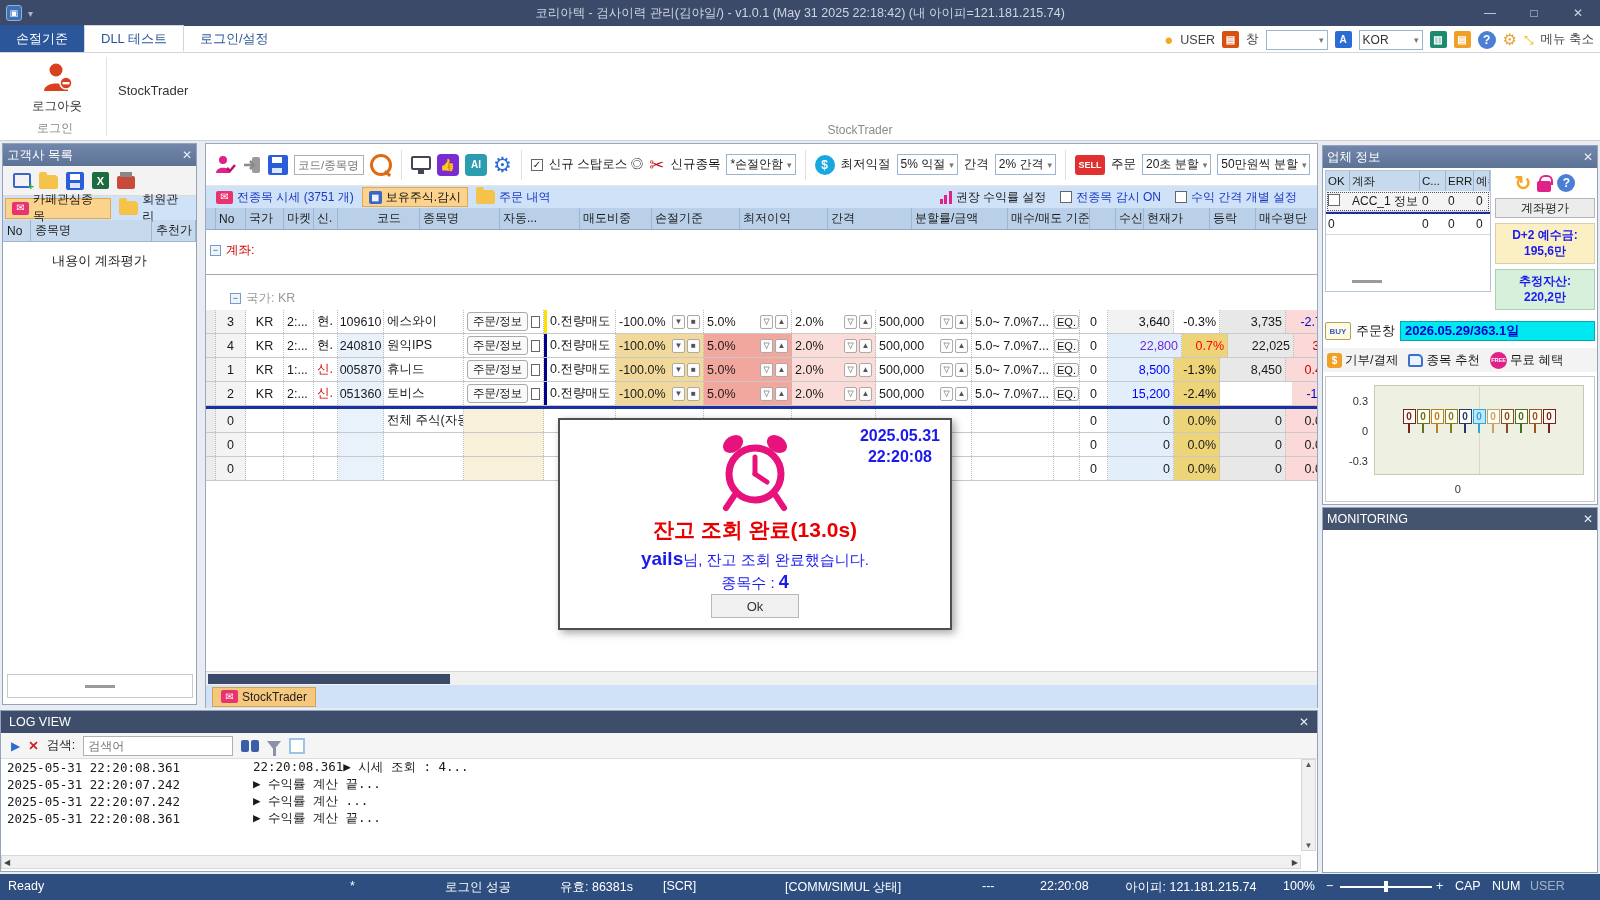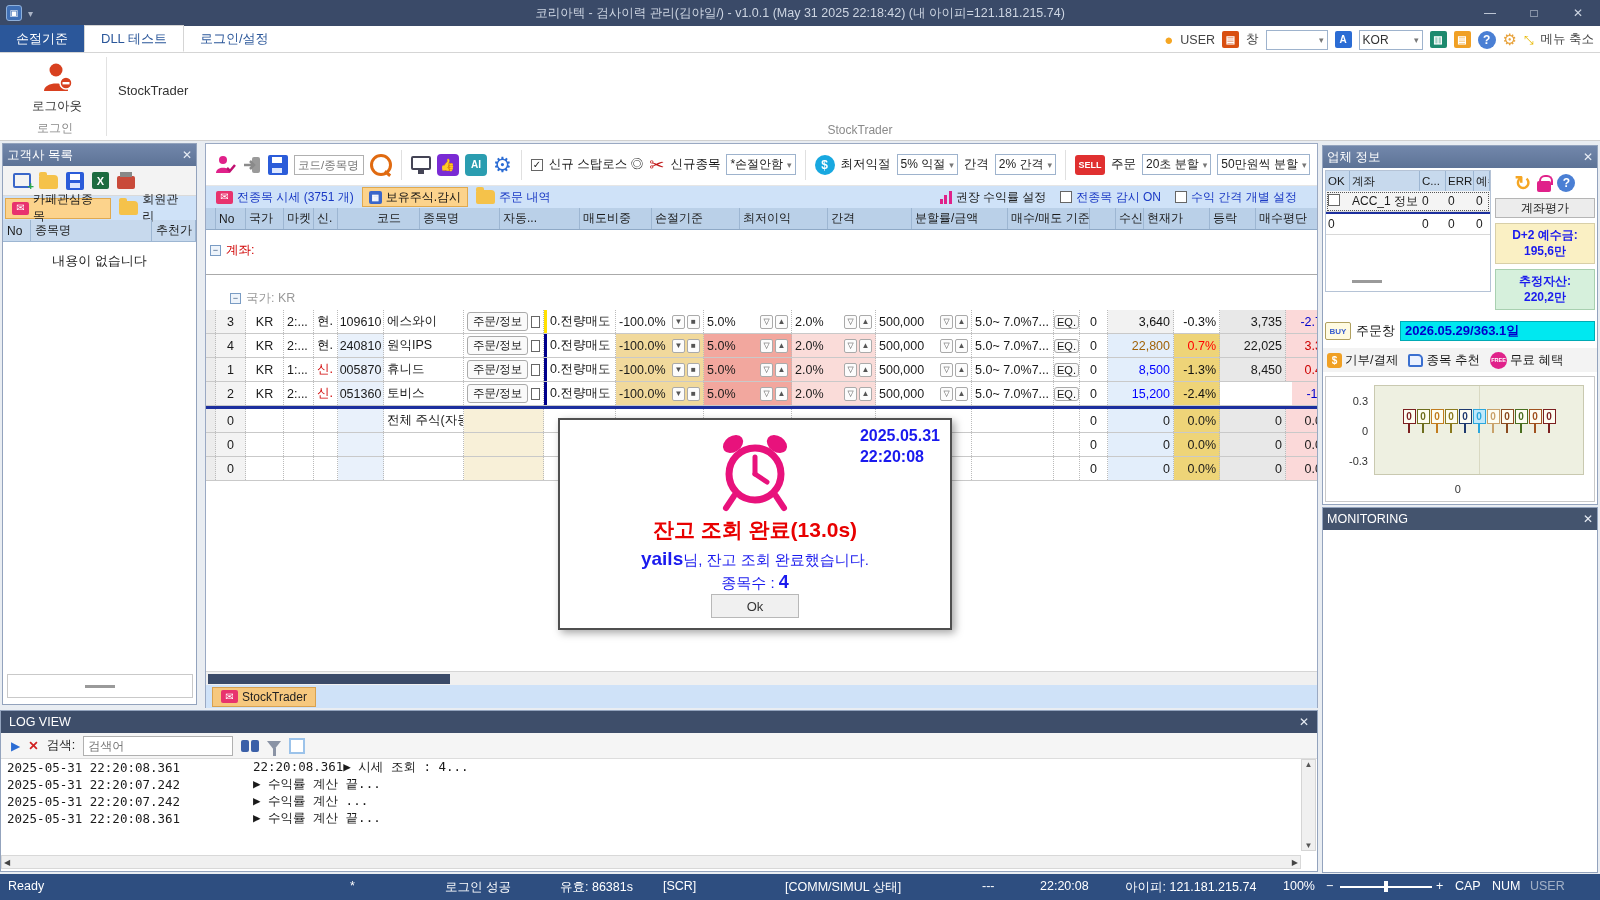--- a/index.html
+++ b/index.html
@@ -153,21 +153,21 @@
 
   
   .statusbar{position:absolute;left:0;top:874px;width:1600px;height:26px;background:#2e4e80;color:#fff;font-size:12.5px;}
   .statusbar span{position:absolute;top:5px;white-space:nowrap;}
   .zoom-track{position:absolute;left:1340px;top:12px;width:92px;height:1.5px;background:#fff;}
   .zoom-thumb{position:absolute;left:1384px;top:7px;width:4px;height:11px;background:#fff;}
 
   
   .popup{position:absolute;left:558px;top:418px;width:394px;height:212px;background:#fff;border:2px solid #4f4f4f;
     box-shadow:3px 3px 8px rgba(0,0,0,.35);z-index:50;}
-  .pp-dt{position:absolute;right:10px;top:6px;text-align:left;color:#1a1aee;font-weight:bold;font-size:16px;line-height:1.3;}
+  .pp-dt{position:absolute;right:10px;top:6px;text-align:center;color:#1a1aee;font-weight:bold;font-size:16px;line-height:1.3;}
   .pp-clock{position:absolute;left:50%;top:10px;transform:translateX(-50%);}
   .pp-title{position:absolute;left:0;right:0;top:96px;text-align:center;color:#e80000;font-weight:bold;font-size:21px;}
   .pp-msg{position:absolute;left:0;right:0;top:128px;text-align:center;color:#1a1aee;font-size:15px;}
   .pp-msg b{font-size:19px;}
   .pp-count{position:absolute;left:0;right:0;top:152px;text-align:center;color:#1a1aee;font-size:15px;}
   .pp-count b{font-size:18px;}
   .pp-ok{position:absolute;left:50%;transform:translateX(-50%);bottom:10px;width:88px;height:24px;background:#f0f0f0;border:1px solid #b8b8b8;font-size:13px;display:flex;align-items:center;justify-content:center;color:#333;}
 </style>
 </head>
 <body>
@@ -248,21 +248,21 @@
       <span class="lp-tab">
         <span class="folder" style="margin-top:0;"></span>
         <span>회원관리</span>
       </span>
     </div>
     <div class="lp-head">
       <span style="width:28px;">No</span>
       <span style="flex:1;">종목명</span>
       <span style="width:44px;">추천가</span>
     </div>
-    <div class="lp-empty">내용이 없습니다</div>
+    <div class="lp-empty">내용이 계좌평가</div>
     <div class="grip-box">
         <div class="grip-line"></div>
       </div>
   </div>
 
   <div class="main-panel">
     <div class="m-toolbar">
       <svg width="22" height="22" viewBox="0 0 22 22">
         <circle cx="9" cy="6" r="4" fill="#e0218a"></circle>
           <path d="M2,19 c0-7 14-7 14,0 z" fill="#e0218a"></path>
@@ -423,21 +423,21 @@
           <span class="c" style="width: 72px; border-left: 3px solid rgb(0, 0, 139);">0.전량매도</span>
           <span class="c" style="width: 88px; background: rgb(241, 217, 156);">-100.0%<span class="spin" style="margin-left: auto;">▼</span><span class="spin" style="margin-left: 2px;">■</span></span>
           <span class="c" style="width: 88px; background: rgb(242, 167, 158);">5.0%<span class="spin" style="margin-left: auto;">▽</span><span class="spin" style="margin-left: 2px;">▲</span></span>
           <span class="c" style="width: 84px; background: rgb(250, 220, 217);">2.0%<span class="spin" style="margin-left: auto;">▽</span><span class="spin" style="margin-left: 2px;">▲</span></span>
           <span class="c" style="width: 96px;">500,000<span class="spin" style="margin-left: auto;">▽</span><span class="spin" style="margin-left: 2px;">▲</span></span>
           <span class="c" style="width: 82px;">5.0~ 7.0%7...</span>
           <span class="c" style="width: 26px; justify-content: center;">
             <span style="border: 1px solid rgb(170, 170, 170); border-radius: 3px; background: rgb(250, 250, 250); font-size: 11px; padding: 0px 2px;">EQ.</span>
           </span>
           <span class="c" style="width: 28px; justify-content: center;">0</span>
-          <span class="c" style="width: 66px; background: rgb(227, 238, 251); justify-content: flex-end; color: #a16207;">22,800</span>
+          <span class="c" style="width: 74px; background: rgb(227, 238, 251); justify-content: flex-end; color: #6d28d9;">22,800</span>
           <span class="c" style="width: 46px; background: rgb(238, 212, 120); justify-content: flex-end; color: rgb(255, 0, 0);">0.7%</span>
           <span class="c" style="width: 66px; background: rgb(232, 232, 232); justify-content: flex-end;">22,025</span>
           <span class="c" style="width: 40px; background: rgb(251, 217, 217); justify-content: flex-end; color: rgb(204, 0, 0);">3.3</span>
         </div>
         <div class="mtr">
           <span class="c" style="width: 10px; background: rgb(236, 236, 236);"></span>
           <span class="c" style="width: 30px; background: rgb(243, 243, 243); justify-content: center;">1</span>
           <span class="c" style="width: 38px; justify-content: center;">KR</span>
           <span class="c" style="width: 30px;">1:...</span>
           <span class="c" style="width: 24px; color: rgb(208, 0, 0);">신.</span>

